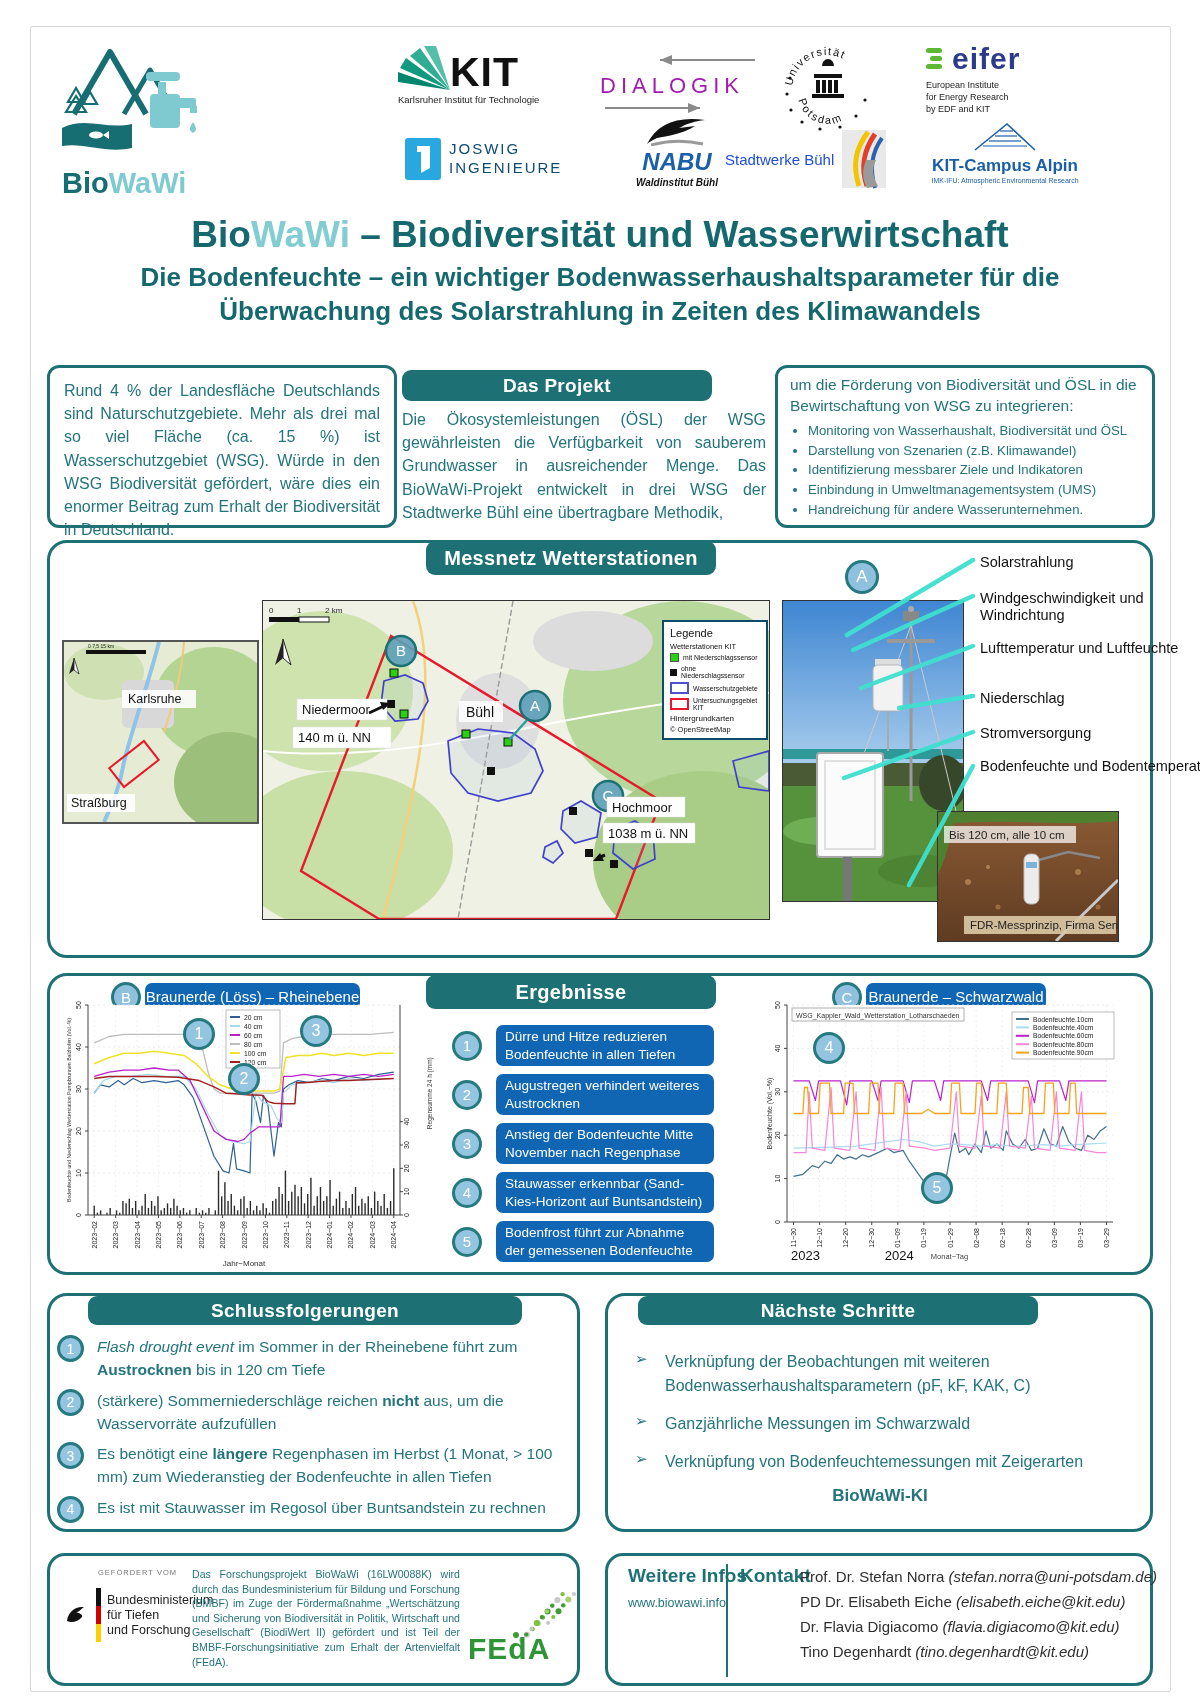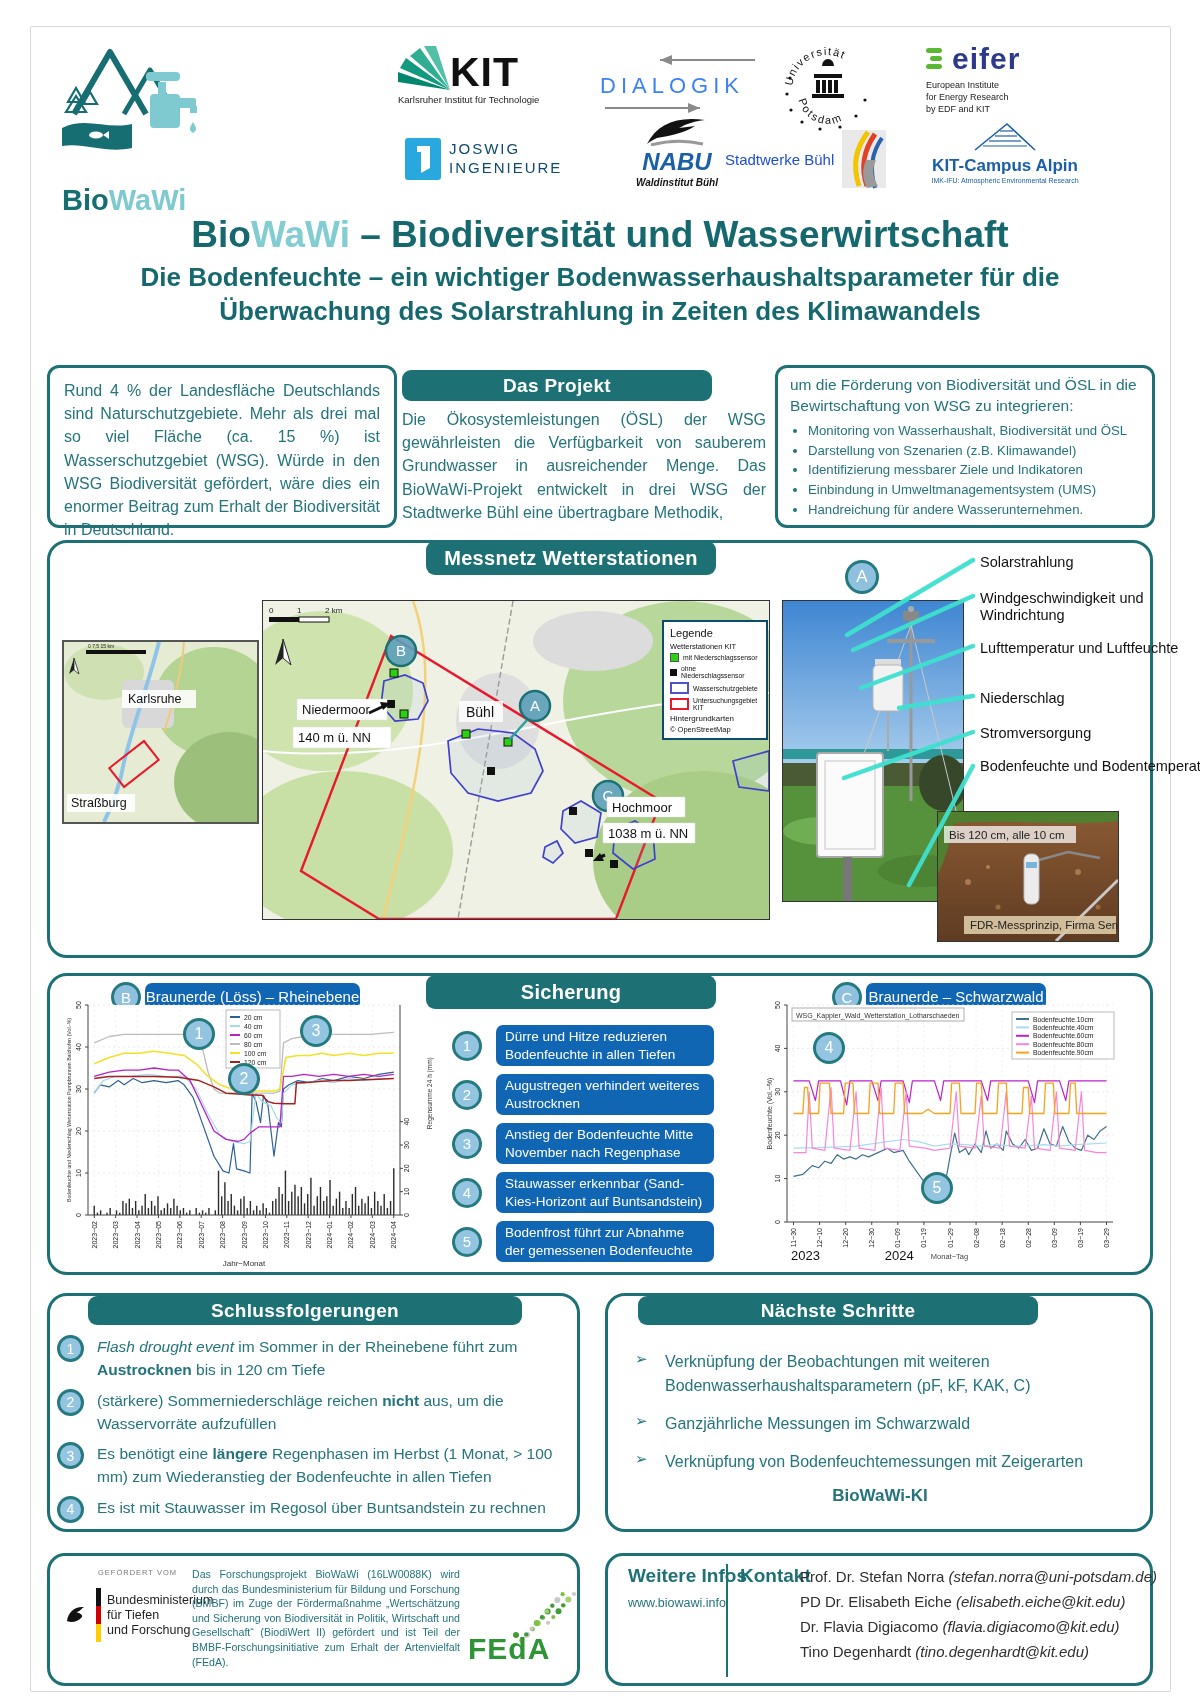--- a/index.html
+++ b/index.html
@@ -41,21 +41,21 @@
     <path d="M0,86 C24,74 44,88 70,82 L70,106 C44,112 22,100 0,104 Z" fill="#176e72"></path>
     <ellipse cx="34" cy="93" rx="7" ry="3.5" fill="#fff"></ellipse>
     <path d="M41,93 L47,89 L47,97 Z" fill="#fff"></path>
     <rect x="88" y="52" width="30" height="34" rx="4" fill="#7fcad0"></rect>
     <rect x="96" y="40" width="8" height="12" fill="#7fcad0"></rect>
     <rect x="84" y="30" width="34" height="9" rx="4" fill="#7fcad0"></rect>
     <rect x="116" y="56" width="18" height="10" rx="2" fill="#7fcad0"></rect>
     <rect x="128" y="64" width="7" height="7" fill="#7fcad0"></rect>
     <path d="M131,80 c3,5 5,8 0,11 c-5,-3 -3,-6 0,-11" fill="#7fcad0"></path>
   </svg>
-  <div style="font-size:29px;font-weight:bold;margin-top:20px"><span style="color:#176e72">Bio</span><span style="color:#7fcad0">WaWi</span></div>
+  <div style="font-size:29px;font-weight:bold;margin-top:3px"><span style="color:#176e72">Bio</span><span style="color:#7fcad0">WaWi</span></div>
 </div>
 
 <div class="abs" style="left:398px;top:46px;width:150px;height:72px">
   <div style="display:flex;align-items:flex-end">
     <svg width="52" height="44" viewBox="0 0 52 44">
       <polygon points="52,44 0,36 0,26" fill="#00876e"></polygon>
       <polygon points="52,44 2,22 8,12" fill="#119a7f"></polygon>
       <polygon points="52,44 12,10 22,2" fill="#2fae93"></polygon>
       <polygon points="52,44 26,0 38,0" fill="#52bfa6"></polygon>
     </svg>
@@ -73,21 +73,21 @@
     <div>JOSWIG</div>
     <div>INGENIEURE</div>
   </div>
 </div>
 
 <div class="abs" style="left:600px;top:52px;width:160px">
   <svg width="160" height="16" viewBox="0 0 160 16">
     <line x1="60" y1="8" x2="155" y2="8" stroke="#8a8a8a" stroke-width="2"></line>
       <polygon points="60,8 72,3 72,13" fill="#8a8a8a"></polygon>
   </svg>
-  <div style="font-size:22px;color:#3b82f6;letter-spacing:5px;margin:1px 0">DIALOGIK</div>
+  <div style="font-size:22px;color:#a21caf;letter-spacing:5px;margin:1px 0">DIALOGIK</div>
   <svg width="160" height="16" viewBox="0 0 160 16">
     <line x1="5" y1="8" x2="100" y2="8" stroke="#8a8a8a" stroke-width="2"></line>
       <polygon points="100,8 88,3 88,13" fill="#8a8a8a"></polygon>
   </svg>
 </div>
 
 <div class="abs" style="left:622px;top:112px;width:110px;text-align:center">
   <svg width="64" height="34" viewBox="0 0 64 34">
     <path d="M2,32 C12,12 32,4 60,8 C44,10 38,14 34,16 L50,14 C38,22 22,24 12,26 C8,28 4,30 2,32 Z" fill="#111"></path>
     <path d="M6,33 Q32,26 58,32" stroke="#999" stroke-width="3" fill="none"></path>
@@ -378,21 +378,21 @@
       <div class="st-label" style="top: 14px;">Solarstrahlung</div>
       <div class="st-label" style="top: 50px;">Windgeschwindigkeit und Windrichtung</div>
       <div class="st-label" style="top: 100px;">Lufttemperatur und Luftfeuchte</div>
       <div class="st-label" style="top: 150px;">Niederschlag</div>
       <div class="st-label" style="top: 185px;">Stromversorgung</div>
       <div class="st-label" style="top: 218px;">Bodenfeuchte und Bodentemperatur</div>
     </div>
 </div>
 
 <div class="tealbox" style="left:47px;top:973px;width:1106px;height:302px;border-radius:20px"></div>
-<div class="hbar" style="left:426px;top:975px;width:290px;height:34px;font-size:20px">Sicherung</div>
+<div class="hbar" style="left:426px;top:975px;width:290px;height:34px;font-size:20px">Ergebnisse</div>
 
 <div class="abs" style="left:47px;top:973px;width:1106px;height:302px">
   <div class="badge" style="left:64px;top:9px;width:30px;height:30px;font-size:15px">B</div>
   <div class="pill" style="left:98px;top:10px;width:215px;height:27px">Braunerde (Löss) – Rheinebene</div>
   <svg id="chartB" class="abs" style="left:19px;top:25px" width="372" height="272" viewBox="0 0 372 272">
       <rect x="22" y="7" width="312" height="210" fill="#fff"></rect>
       <line x1="22" x2="334" y1="175" y2="175" stroke="#e4e4e4" stroke-dasharray="2,3" stroke-width="0.8"></line>
       <line x1="22" x2="334" y1="133" y2="133" stroke="#e4e4e4" stroke-dasharray="2,3" stroke-width="0.8"></line>
       <line x1="22" x2="334" y1="91" y2="91" stroke="#e4e4e4" stroke-dasharray="2,3" stroke-width="0.8"></line>
       <line x1="22" x2="334" y1="49" y2="49" stroke="#e4e4e4" stroke-dasharray="2,3" stroke-width="0.8"></line>

